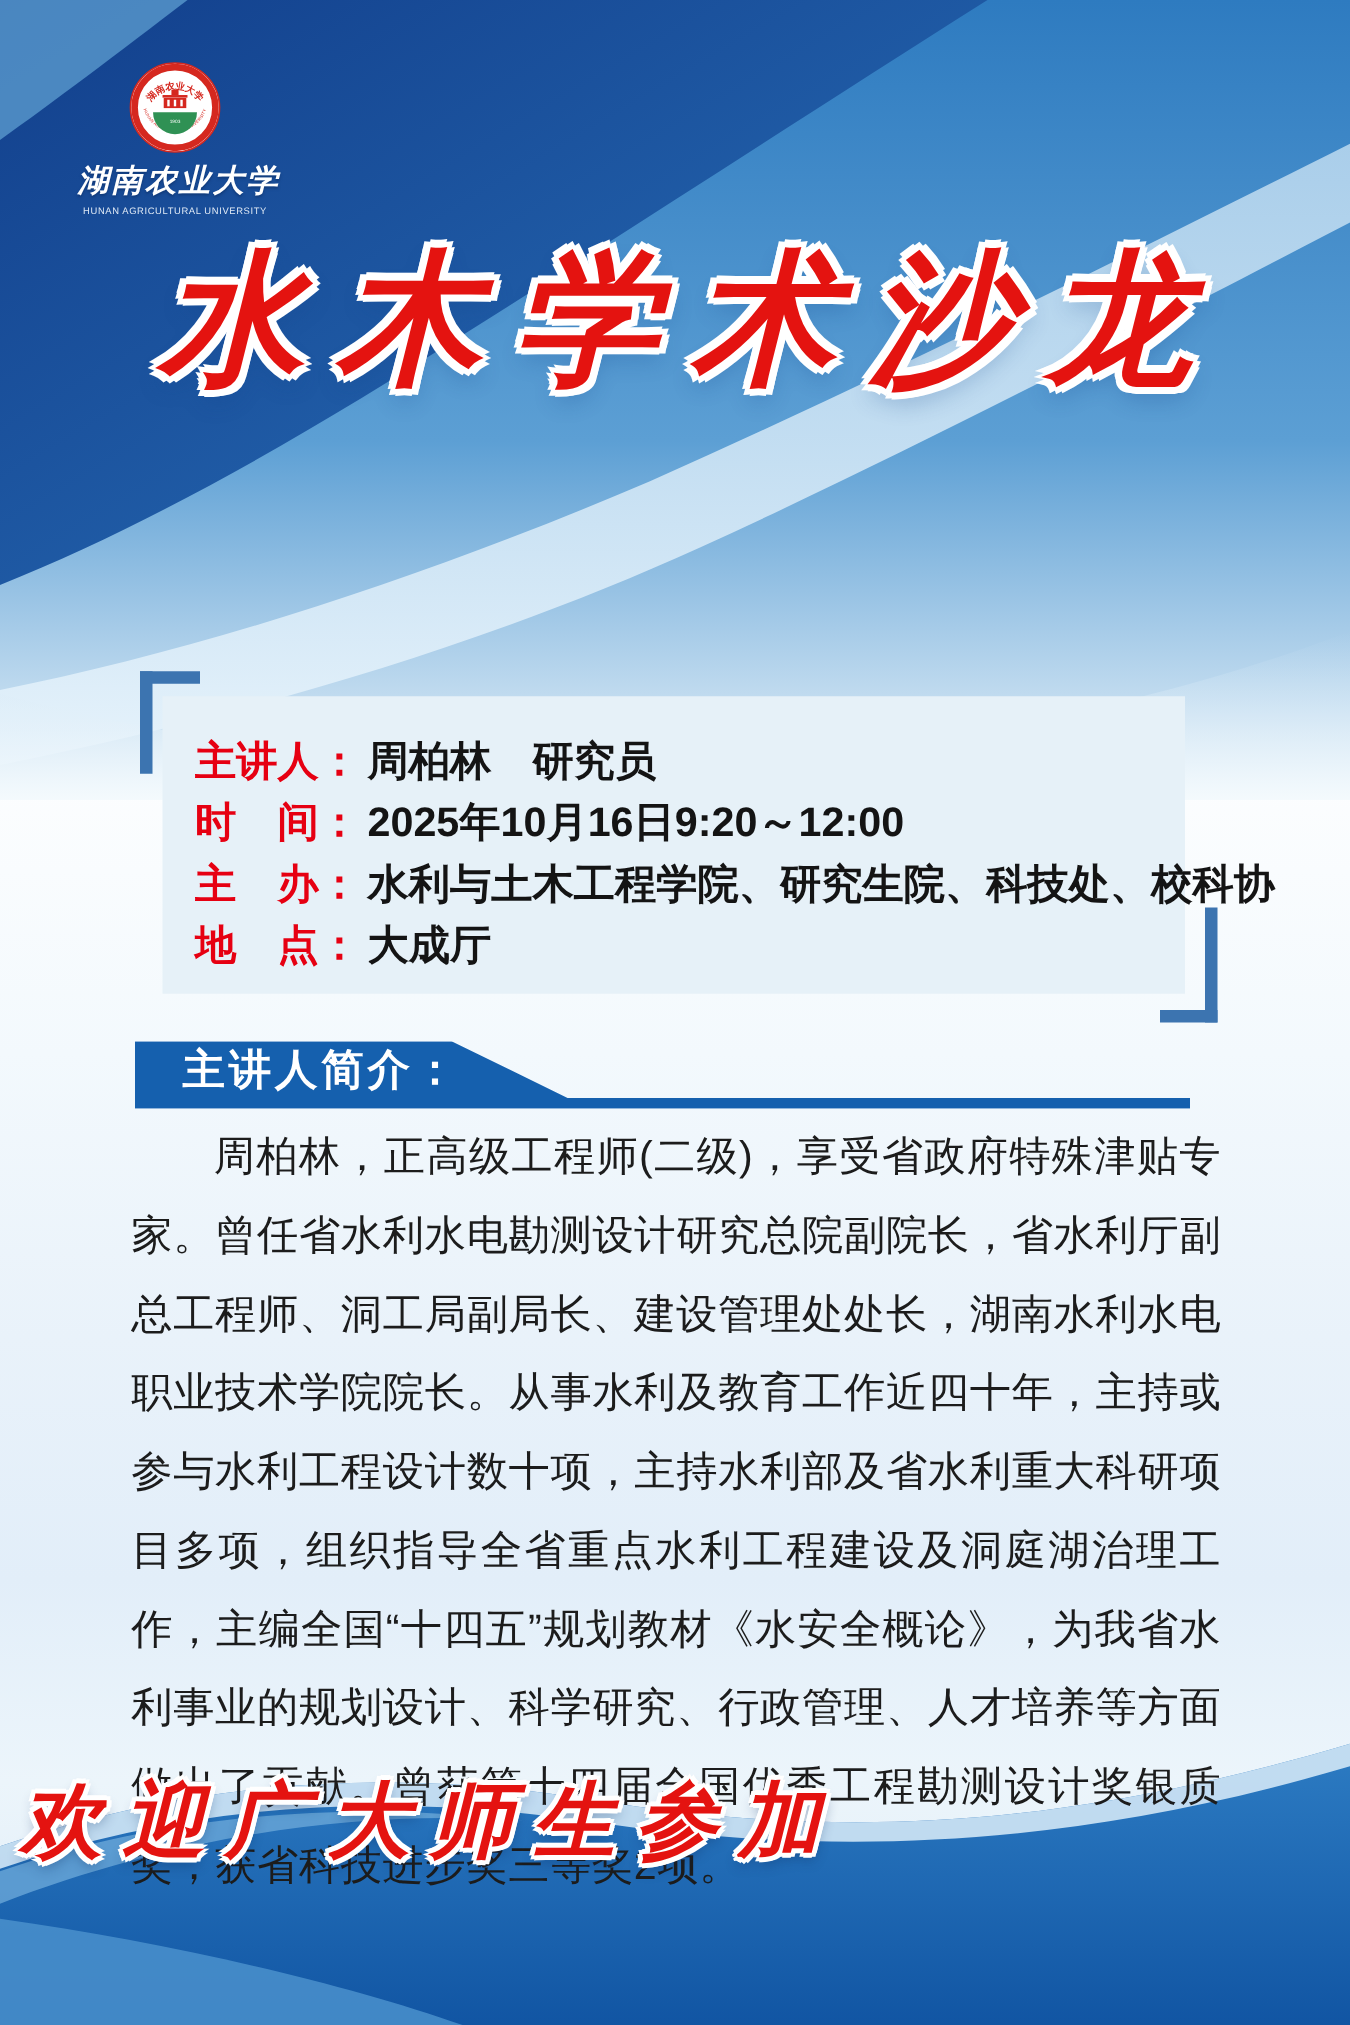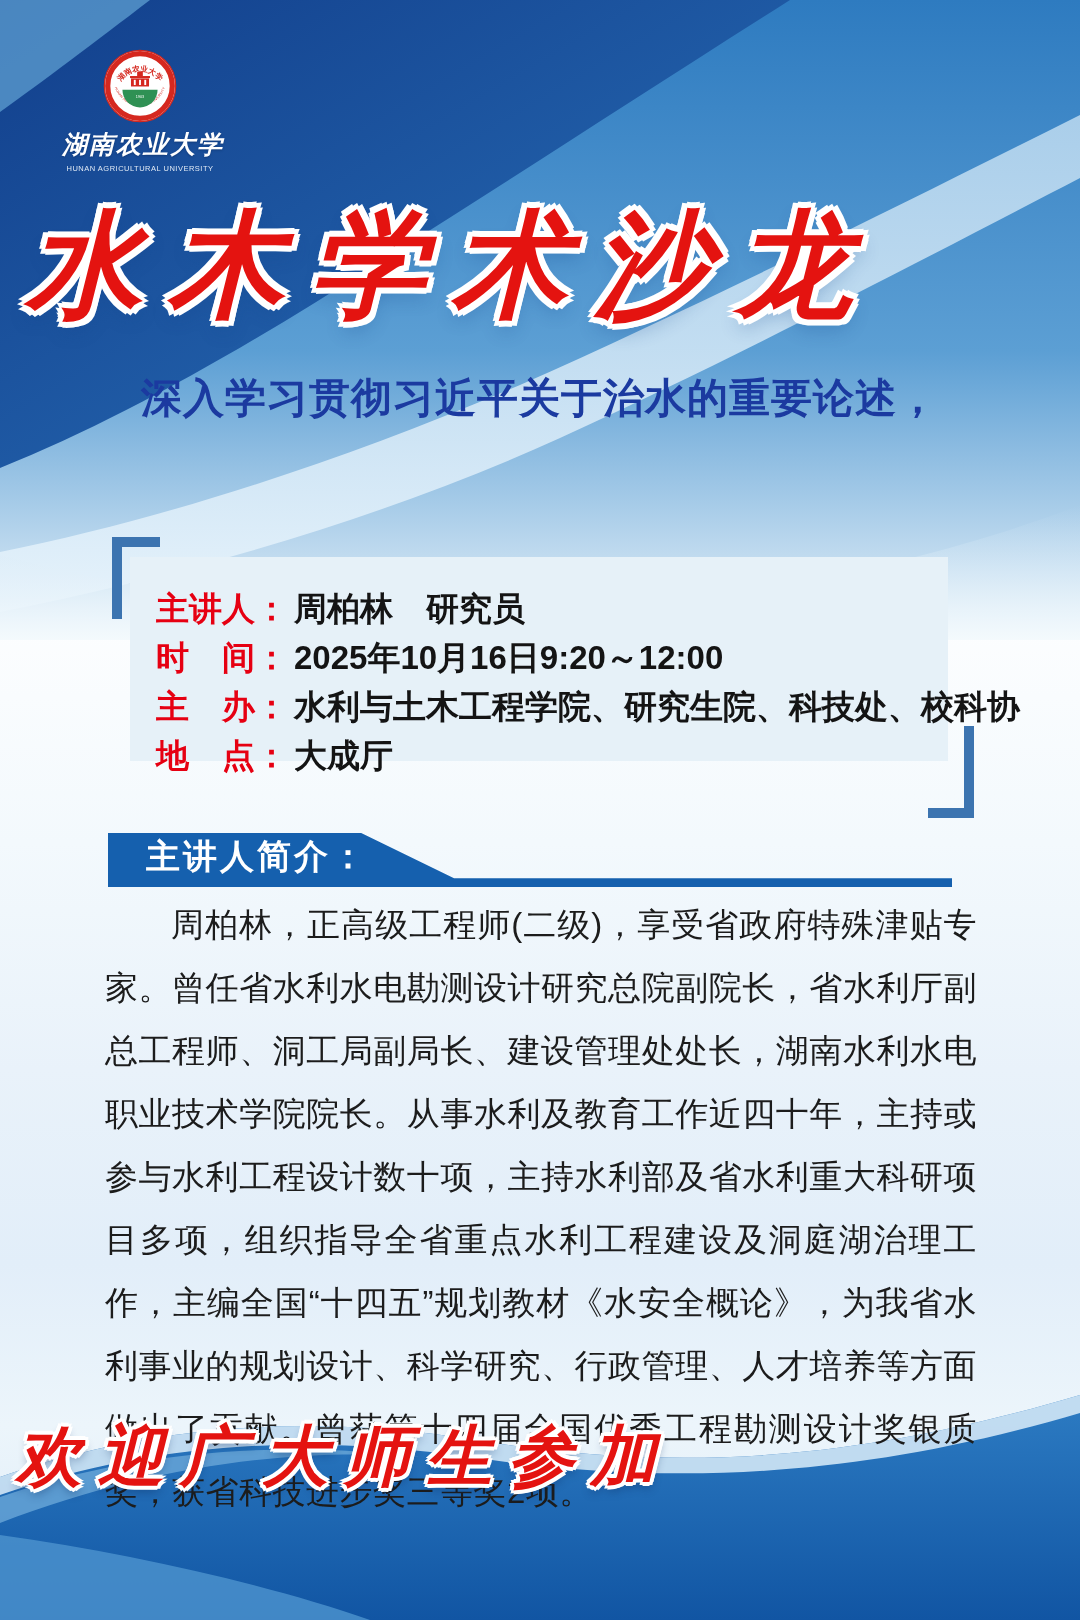--- a/index.html
+++ b/index.html
@@ -22,40 +22,40 @@
     font-size:25px;color:#ffffff;font-weight:bold;font-style:italic;
     letter-spacing:2px;text-shadow:0 1px 2px rgba(10,40,90,.5);
     font-family:"Liberation Serif","DejaVu Serif",serif;white-space:nowrap;
   }
   .wordmark-en{
     margin-top:3px;font-size:7.5px;color:#dfe9f5;letter-spacing:.5px;white-space:nowrap;
   }
 
   
   .title{
-    position:absolute;left:0;top:188px;width:100%;margin:0;z-index:3;
-    text-align:left;font-size:116px;font-weight:bold;font-style:italic;
+    position:absolute;left:0;top:178px;width:100%;margin:0;z-index:3;
+    text-align:center;font-size:116px;font-weight:bold;font-style:italic;
     letter-spacing:26px;color:#e41310;white-space:nowrap;text-indent:26px;
     font-family:"Liberation Serif","DejaVu Serif",serif;
     text-shadow:
       -5px -5px 0 #fff, 5px -5px 0 #fff,-5px 5px 0 #fff, 5px 5px 0 #fff,
       0 -6px 0 #fff,0 6px 0 #fff,-6px 0 0 #fff,6px 0 0 #fff,
       0 10px 18px rgba(20,70,140,.30);
   }
 
   
   .subtitle{
     position:absolute;left:0;top:372px;width:100%;z-index:3;text-align:center;
     font-size:41px;line-height:53px;font-weight:bold;color:#1b3aa0;
     letter-spacing:1px;
   }
 
   
   .info-box{
-    position:absolute;left:130px;top:557px;width:818px;height:204px;z-index:3;
+    position:absolute;left:130px;top:557px;width:818px;height:238px;z-index:3;
     background:#e6f1f8;box-sizing:border-box;padding:27px 10px 0 26px;
   }
   .info-row{font-size:33px;line-height:49px;font-weight:bold;white-space:nowrap;}
   .info-label{color:#e60012;}
   .info-value{color:#141414;margin-left:6px;}
   .bracket{position:absolute;z-index:4;}
   .bracket-tl{left:112px;top:537px;width:38px;height:72px;border-left:10px solid #3c74b0;border-top:10px solid #3c74b0;}
   .bracket-br{left:928px;top:726px;width:36px;height:82px;border-right:10px solid #3c74b0;border-bottom:10px solid #3c74b0;}
 
   
@@ -146,21 +146,20 @@
       <path d="M -18.5,4 A 18.5,18.5 0 0 0 18.5,4 Z" fill="#2f9154"></path>
       <text y="13" font-size="4" fill="#ffffff" text-anchor="middle">1903</text>
     </svg>
     <div class="wordmark-cn">湖南农业大学</div>
     <div class="wordmark-en">HUNAN AGRICULTURAL UNIVERSITY</div>
   </div>
 
   <h1 class="title">水木学术沙龙</h1>
 
   <div class="subtitle">
-    <div>深入学习贯彻习近平关于治水的重要论述，</div>
   </div>
 
   <div class="bracket bracket-tl"></div>
   <div class="bracket bracket-br"></div>
   <div class="info-box">
     <div class="info-row">
       <span class="info-label">主讲人：</span><span class="info-value">周柏林　研究员</span>
     </div>
     <div class="info-row">
       <span class="info-label">时　间：</span><span class="info-value">2025年10月16日9:20～12:00</span>

